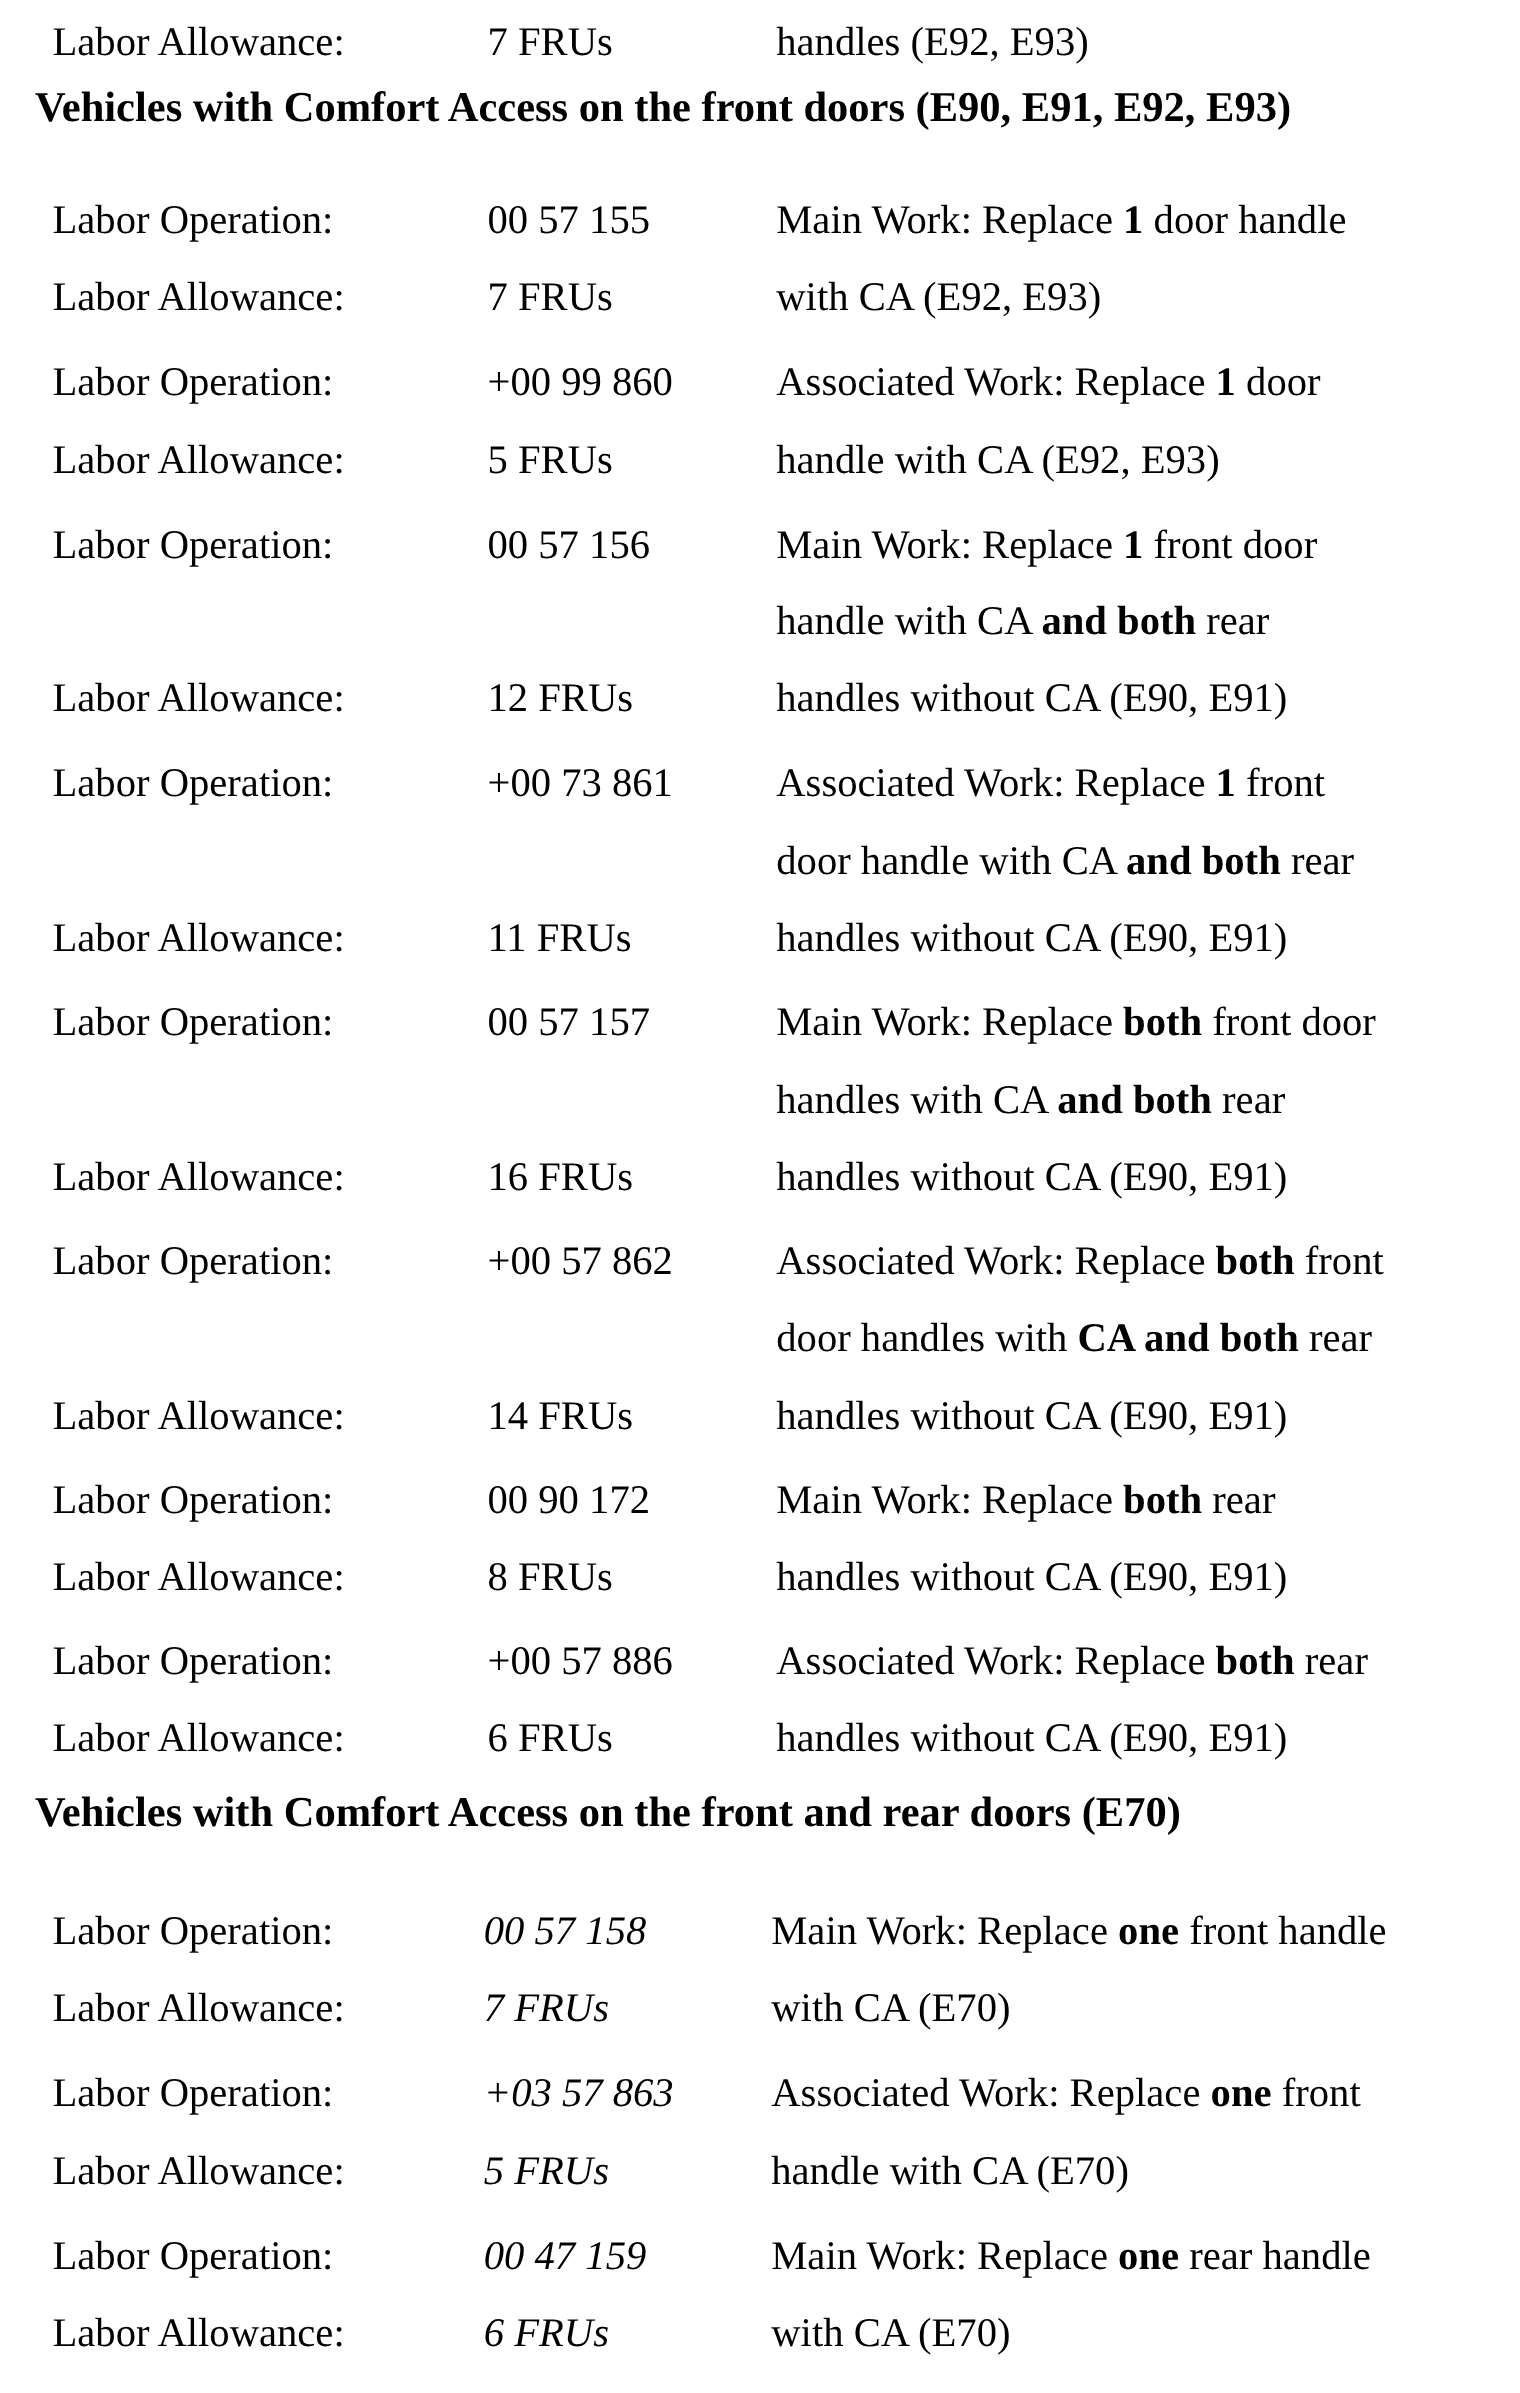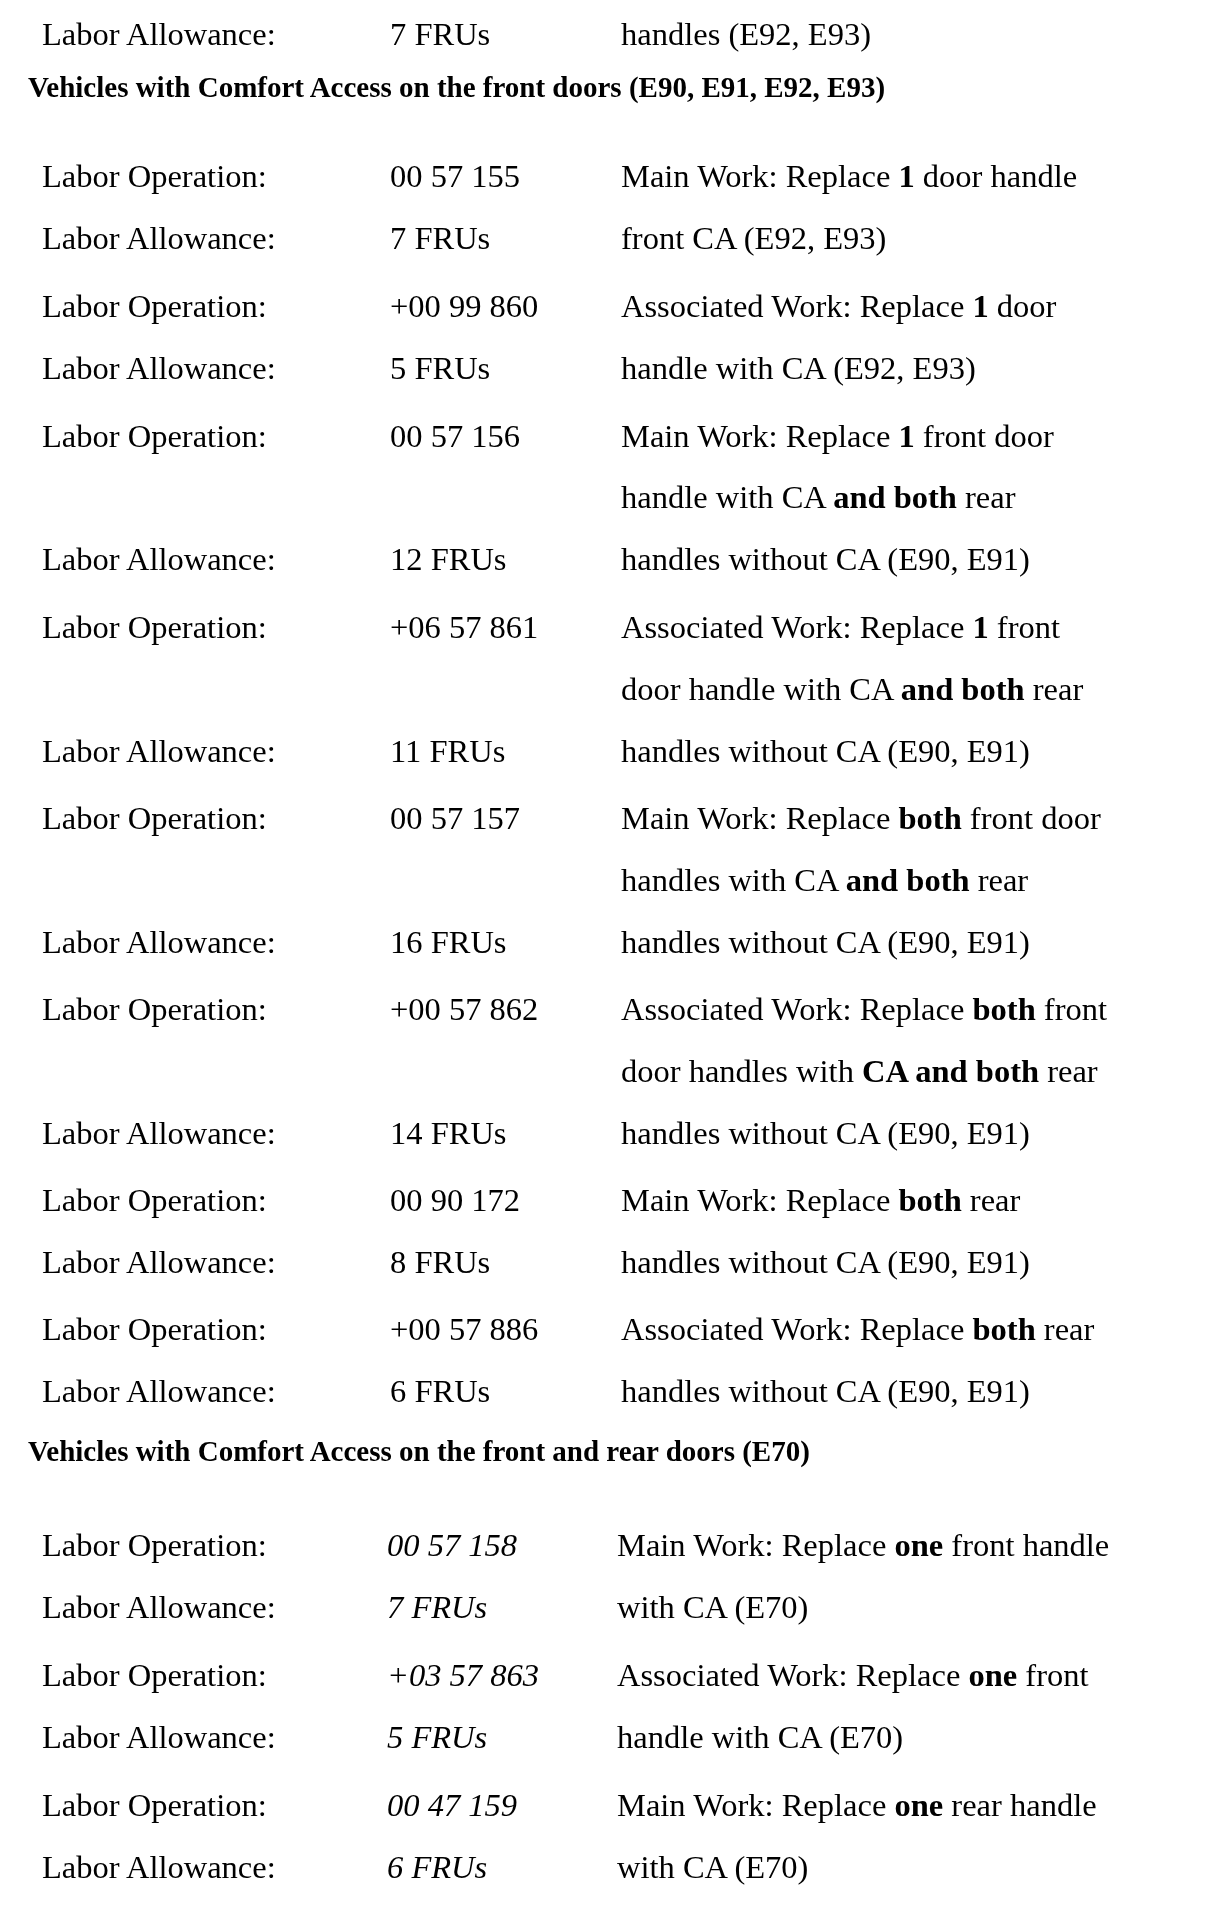--- a/index.html
+++ b/index.html
@@ -19,21 +19,21 @@
     position: absolute;
     white-space: nowrap;
     font-size: 32.5px;
     line-height: 40px;
     height: 40px;
   }
   .heading {
     position: absolute;
     left: 28px;
     white-space: nowrap;
-    font-size: 29px;
+    font-size: 34px;
     font-weight: bold;
     line-height: 40px;
     height: 40px;
   }
   .lbl { left: 42px; }
   .val { left: 390px; text-align: right; }
   .desc { left: 621px; }
   .e70 .val { left: 387px; font-style: italic; }
   .e70 .desc { left: 617px; }
   b { font-weight: bold; }
@@ -49,21 +49,21 @@
 
 <div>
   <div class="heading" style="top:67px">Vehicles with Comfort Access on the front doors (E90, E91, E92, E93)</div>
 
   <div>
     <div class="line lbl" style="top:156px">Labor Operation:</div>
     <div class="line val" style="top:156px">00 57 155</div>
     <div class="line desc" style="top:156px">Main Work: Replace <b>1</b> door handle</div>
     <div class="line lbl" style="top:218px">Labor Allowance:</div>
     <div class="line val" style="top:218px">7 FRUs</div>
-    <div class="line desc" style="top:218px">front CA (E92, E93)</div>
+    <div class="line desc" style="top:218px">with CA (E92, E93)</div>
   </div>
 
   <div>
     <div class="line lbl" style="top:286px">Labor Operation:</div>
     <div class="line val" style="top:286px">+00 99 860</div>
     <div class="line desc" style="top:286px">Associated Work: Replace <b>1</b> door</div>
     <div class="line lbl" style="top:348px">Labor Allowance:</div>
     <div class="line val" style="top:348px">5 FRUs</div>
     <div class="line desc" style="top:348px">handle with CA (E92, E93)</div>
   </div>
@@ -73,21 +73,21 @@
     <div class="line val" style="top:416px">00 57 156</div>
     <div class="line desc" style="top:416px">Main Work: Replace <b>1</b> front door</div>
     <div class="line desc" style="top:477px">handle with CA <b>and both</b> rear</div>
     <div class="line lbl" style="top:539px">Labor Allowance:</div>
     <div class="line val" style="top:539px">12 FRUs</div>
     <div class="line desc" style="top:539px">handles without CA (E90, E91)</div>
   </div>
 
   <div>
     <div class="line lbl" style="top:607px">Labor Operation:</div>
-    <div class="line val" style="top:607px">+06 57 861</div>
+    <div class="line val" style="top:607px">+00 73 861</div>
     <div class="line desc" style="top:607px">Associated Work: Replace <b>1</b> front</div>
     <div class="line desc" style="top:669px">door handle with CA <b>and both</b> rear</div>
     <div class="line lbl" style="top:731px">Labor Allowance:</div>
     <div class="line val" style="top:731px">11 FRUs</div>
     <div class="line desc" style="top:731px">handles without CA (E90, E91)</div>
   </div>
 
   <div>
     <div class="line lbl" style="top:798px">Labor Operation:</div>
     <div class="line val" style="top:798px">00 57 157</div>

